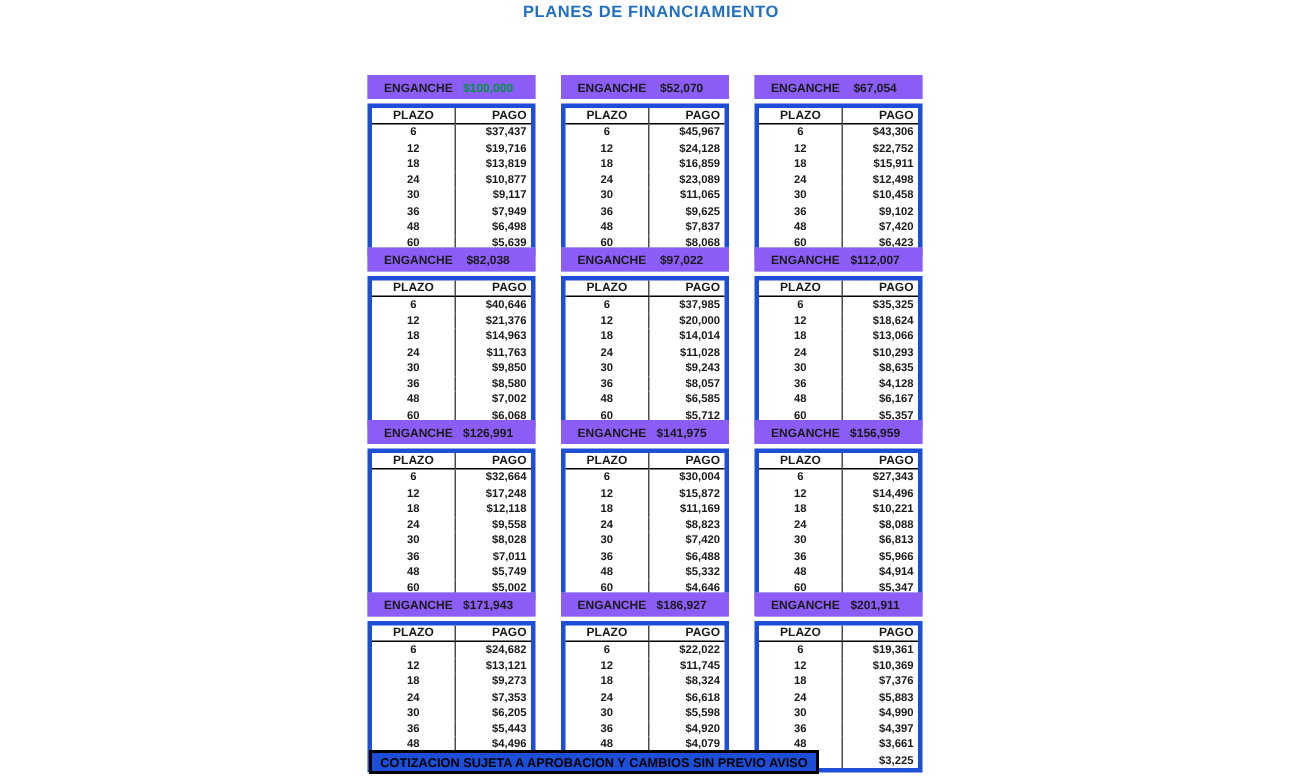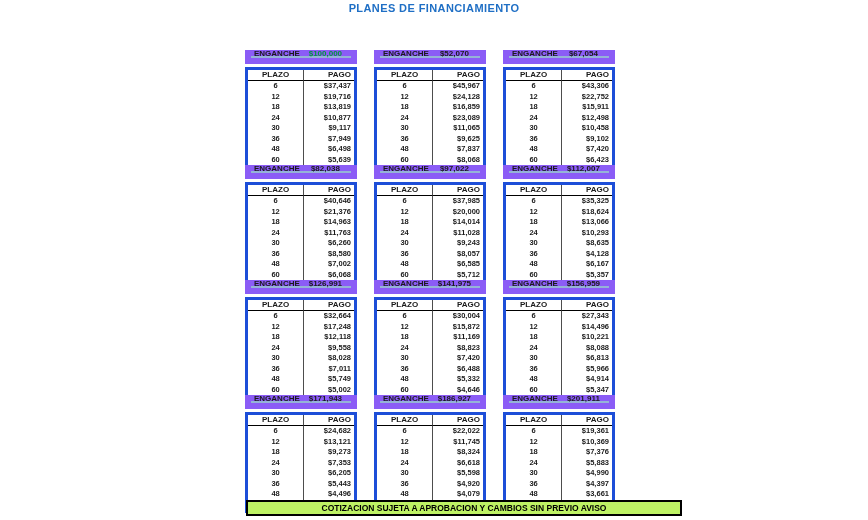--- a/index.html
+++ b/index.html
@@ -28,22 +28,22 @@
   .grid {
     position: absolute; top: 50px; left: 245px;
     display: grid;
     grid-template-columns: repeat(3, 112px);
     column-gap: 17px; row-gap: 1px;
   }
   .plan { width: 112px; height: 114px; }
   .enganche-bar {
     height: 14px;
     background: #95b3d7;
-    border: 6px solid #8b5cf6;
-    display: flex; align-items: flex-end;
+    border: 8px solid #8b5cf6;
+    display: flex; align-items: center;
     font-size: 8px;
   }
   .eng-label { padding-left: 3px; white-space: nowrap; }
   .eng-value { flex: 1; text-align: center; white-space: nowrap; }
   .eng-value.green-value { color: #00963f; }
   .plan-table {
     margin-top: 3px;
     border: 3px solid #1d4ed8;
     display: grid;
     grid-template-columns: 53% 47%;
@@ -57,22 +57,22 @@
   .cell.head {
     height: 11px; line-height: 10px;
     font-size: 8px;
     text-align: center;
     border-bottom: 1px solid #000;
   }
   .cell.col-plazo { border-right: 1px solid #4d4d4d; text-align: center; }
   .cell.col-pago { text-align: right; padding-right: 3px; }
   .banner {
     position: absolute; top: 500px; left: 246px;
-    width: 436px; height: 16px;
-    background: #bef264;
+    width: 300px; height: 16px;
+    background: #1d4ed8;
     border: 2px solid #000;
     text-align: center;
     font-size: 8.5px; line-height: 12px;
     color: #000;
   }
 </style>
 </head>
 <body>
 
 <div class="page">
@@ -171,21 +171,21 @@
       <div class="cell head col-pago">PAGO</div>
     <div class="cell col-plazo">6</div>
           <div class="cell col-pago">$40,646</div>
           <div class="cell col-plazo">12</div>
           <div class="cell col-pago">$21,376</div>
           <div class="cell col-plazo">18</div>
           <div class="cell col-pago">$14,963</div>
           <div class="cell col-plazo">24</div>
           <div class="cell col-pago">$11,763</div>
           <div class="cell col-plazo">30</div>
-          <div class="cell col-pago">$6,260</div>
+          <div class="cell col-pago">$9,850</div>
           <div class="cell col-plazo">36</div>
           <div class="cell col-pago">$8,580</div>
           <div class="cell col-plazo">48</div>
           <div class="cell col-pago">$7,002</div>
           <div class="cell col-plazo">60</div>
           <div class="cell col-pago">$6,068</div>
         </div>
   </div>
 
   <div class="plan">

